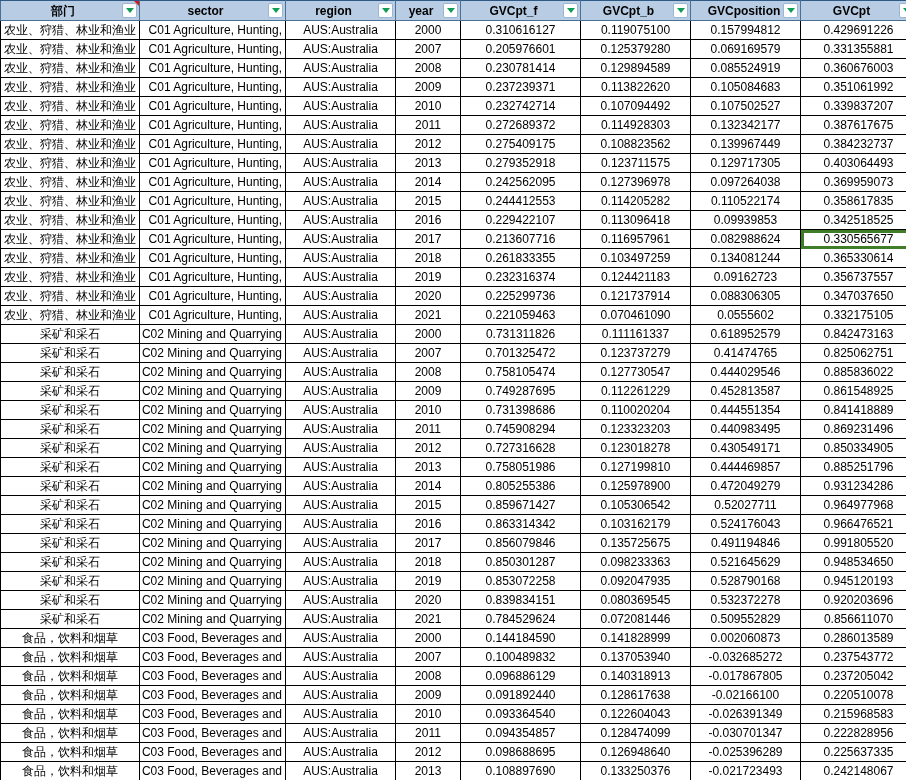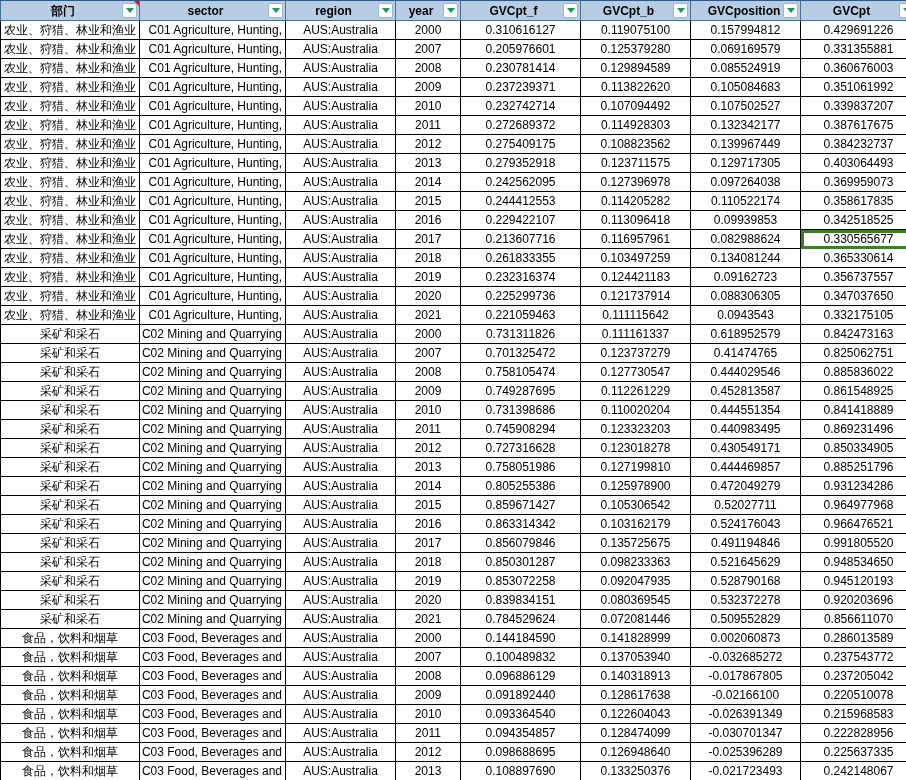--- a/index.html
+++ b/index.html
@@ -357,22 +357,22 @@
           <td class="c-num">0.347037650</td>
         </tr>
         <tr>
           <td class="c-dept">农业、狩猎、林业和渔业</td>
           <td class="c-sector">
             <span class="clip">C01 Agriculture, Hunting,</span>
           </td>
           <td class="c-region">AUS:Australia</td>
           <td class="c-year">2021</td>
           <td class="c-num">0.221059463</td>
-          <td class="c-num">0.111115642</td>
-          <td class="c-num">0.0943543</td>
+          <td class="c-num">0.070461090</td>
+          <td class="c-num">0.0555602</td>
           <td class="c-num">0.332175105</td>
         </tr>
         <tr>
           <td class="c-dept">采矿和采石</td>
           <td class="c-sector">
             <span class="clip">C02 Mining and Quarrying</span>
           </td>
           <td class="c-region">AUS:Australia</td>
           <td class="c-year">2000</td>
           <td class="c-num">0.731311826</td>

